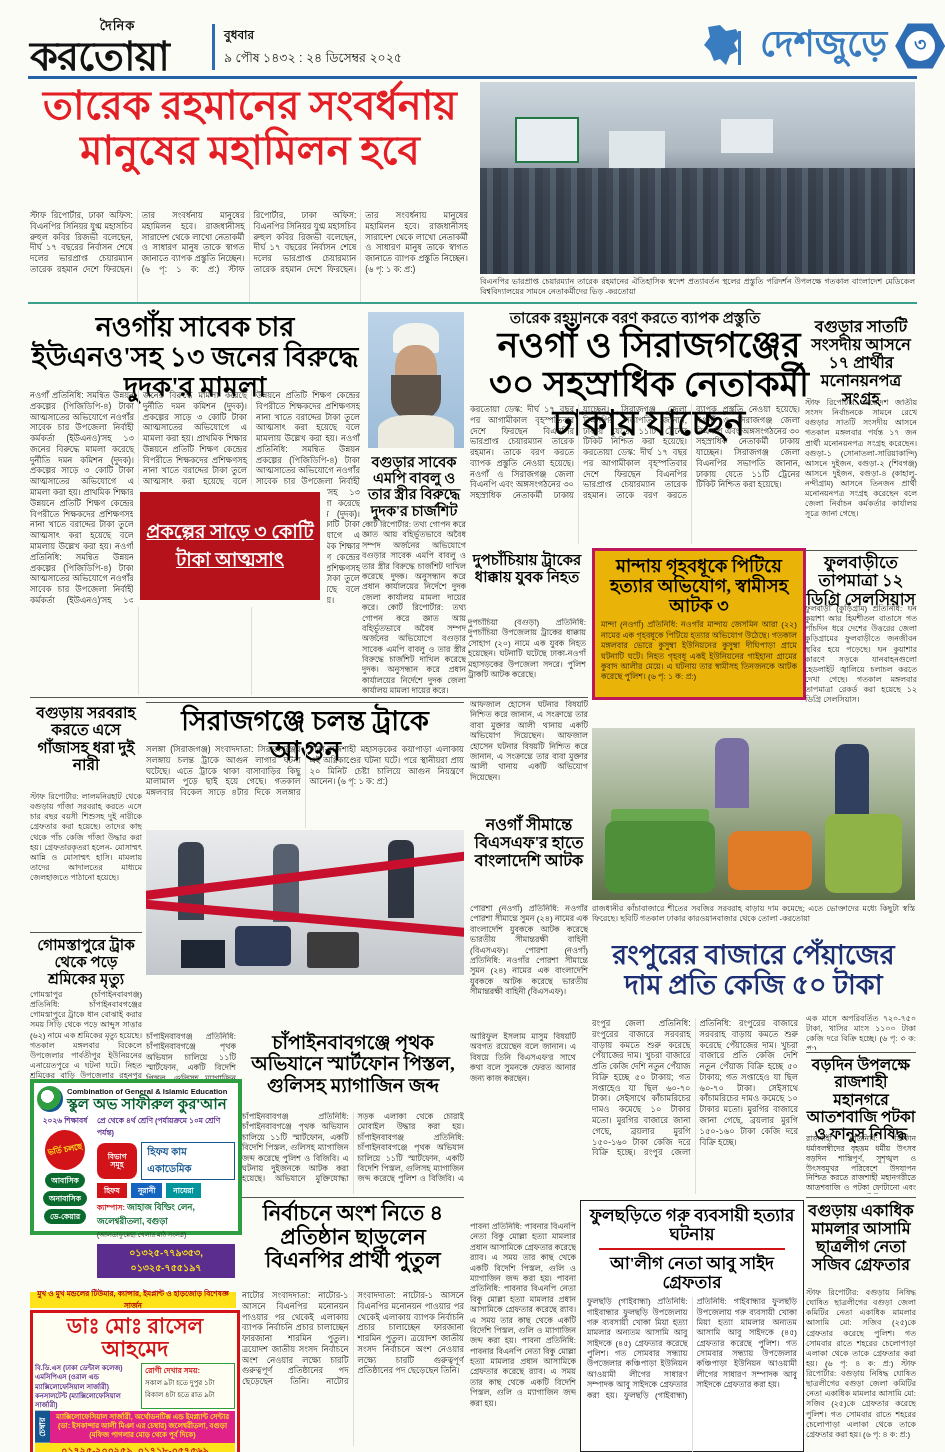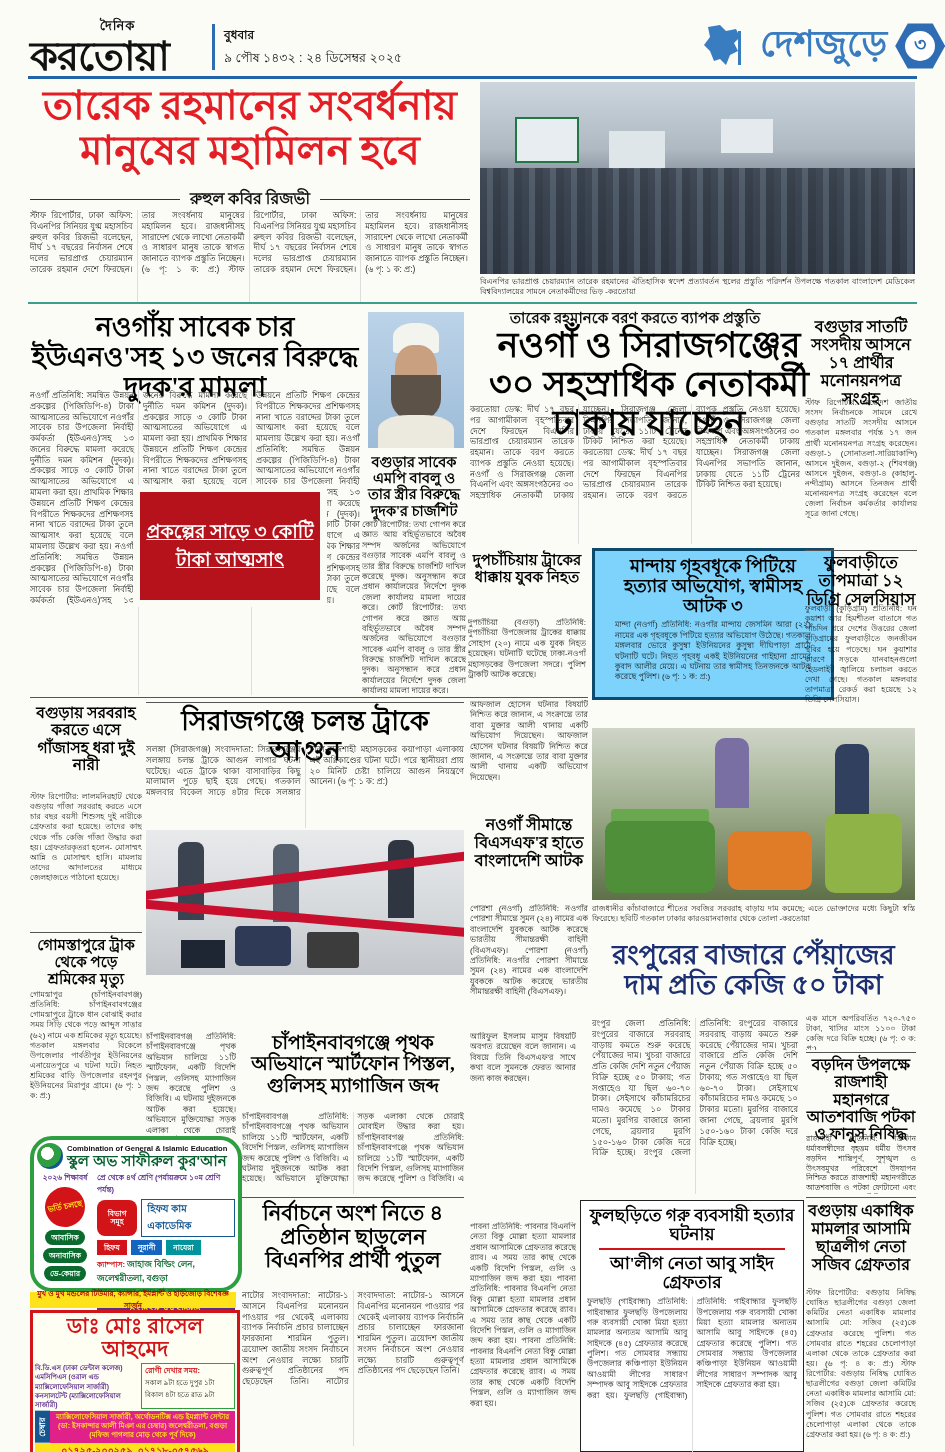--- a/index.html
+++ b/index.html
@@ -35,21 +35,21 @@
   .byline{display:flex;align-items:center;gap:10px;font-size:16px;font-weight:bold;
           font-family:"Liberation Serif","DejaVu Serif",serif;justify-content:center;}
   .byline::before,.byline::after{content:"";flex:1;border-top:1.5px solid #333;}
   .caption{font-size:7.8px;line-height:1.3;text-align:justify;color:#222;}
   .kicker{font-size:15px;font-weight:bold;text-align:center;
           font-family:"Liberation Serif","DejaVu Serif",serif;}
   .redbox{background:#b5121b;color:#fff;display:flex;align-items:center;justify-content:center;
           text-align:center;font-size:19px;font-weight:bold;line-height:1.5;
           box-shadow:0 0 0 7px #fcfcf7;text-decoration:underline;padding:4px;
           font-family:"Liberation Serif","DejaVu Serif",serif;}
-  .box-red-border{border:3px solid #0c4a6e;padding:5px 20px;background:#7dd3fc;}
+  .box-red-border{border:3px solid #be185d;padding:5px 6px;background:#eab308;}
   .box-black-border{border:1.5px solid #222;padding:5px 6px;background:#fff;}
   .navy{color:#1b2f72;}
   .red-underline{border-top:2.5px solid #d21317;margin:4px 12px;}
   
   .crowd{background:linear-gradient(180deg,#cdd6dd 0%,#aeb9c2 35%,#6c7784 60%,#39424e 100%);}
   .crowd .band{position:absolute;left:0;right:0;bottom:0;height:55%;
      background:repeating-linear-gradient(90deg,#323b47 0 7px,#4a5563 7px 13px,#2b333e 13px 21px);opacity:.85;}
   .crowd .poster{position:absolute;left:8%;top:18%;width:60px;height:42px;background:#e8edf1;border:2px solid #274;
      box-shadow:90px 10px 0 -4px #dfe6ea,200px -4px 0 -6px #e5eaee;}
   .portrait{background:linear-gradient(180deg,#bcd3e8,#9dbcd8);}
@@ -133,23 +133,20 @@
       <rect x="38" y="10" width="3" height="34" fill="#3a7cc0"></rect>
     </svg>
     <span class="section-name">দেশজুড়ে</span>
     <span class="hex">
       <span class="hex-inner">৩</span>
     </span>
   </div>
   <div class="abs blue-rule" style="left:28px;top:76px;width:889px;"></div>
 
   <div class="abs ttl lead-title" style="left:30px;top:84px;width:440px;">তারেক রহমানের সংবর্ধনায় মানুষের মহামিলন হবে</div>
-  <div class="abs byline" style="left:30px;top:186px;width:440px;">
-    <span>রুহুল কবির রিজভী</span>
-  </div>
   <div class="abs body-txt cols4" style="left:30px;top:210px;width:438px;height:92px;">স্টাফ রিপোর্টার, ঢাকা অফিস: বিএনপির সিনিয়র যুগ্ম মহাসচিব রুহুল কবির রিজভী বলেছেন, দীর্ঘ ১৭ বছরের নির্বাসন শেষে দলের ভারপ্রাপ্ত চেয়ারম্যান তারেক রহমান দেশে ফিরছেন। তার সংবর্ধনায় মানুষের মহামিলন হবে। রাজধানীসহ সারাদেশ থেকে লাখো নেতাকর্মী ও সাধারণ মানুষ তাকে স্বাগত জানাতে ব্যাপক প্রস্তুতি নিচ্ছেন। (৬ পৃ: ১ ক: প্র:) স্টাফ রিপোর্টার, ঢাকা অফিস: বিএনপির সিনিয়র যুগ্ম মহাসচিব রুহুল কবির রিজভী বলেছেন, দীর্ঘ ১৭ বছরের নির্বাসন শেষে দলের ভারপ্রাপ্ত চেয়ারম্যান তারেক রহমান দেশে ফিরছেন। তার সংবর্ধনায় মানুষের মহামিলন হবে। রাজধানীসহ সারাদেশ থেকে লাখো নেতাকর্মী ও সাধারণ মানুষ তাকে স্বাগত জানাতে ব্যাপক প্রস্তুতি নিচ্ছেন। (৬ পৃ: ১ ক: প্র:)</div>
   <div class="abs green-rule" style="left:28px;top:302px;width:889px;"></div>
 
   <div class="abs photo crowd" style="left:480px;top:82px;width:435px;height:192px;">
     <div class="poster"></div>
     <div class="band"></div>
   </div>
   <div class="abs caption" style="left:480px;top:277px;width:435px;height:26px;">বিএনপির ভারপ্রাপ্ত চেয়ারম্যান তারেক রহমানের ঐতিহাসিক স্বদেশ প্রত্যাবর্তন স্থলের প্রস্তুতি পরিদর্শন উপলক্ষে গতকাল বাংলাদেশ মেডিকেল বিশ্ববিদ্যালয়ের সামনে নেতাকর্মীদের ভিড় -করতোয়া</div>
 
   <div class="abs ttl" style="left:30px;top:312px;width:330px;font-size:27px;">নওগাঁয় সাবেক চার ইউএনও'সহ ১৩ জনের বিরুদ্ধে দুদক'র মামলা</div>
@@ -232,21 +229,21 @@
     <div class="ttl" style="font-size:17px;">ফুলছড়িতে গরু ব্যবসায়ী  হত্যার ঘটনায়</div>
     <div class="red-underline"></div>
     <div class="ttl" style="font-size:17px;">আ'লীগ নেতা আবু সাইদ গ্রেফতার</div>
     <div class="body-txt cols2" style="margin-top:5px;height:156px;font-size:8px;">ফুলছড়ি (গাইবান্ধা) প্রতিনিধি: গাইবান্ধার ফুলছড়ি উপজেলায় গরু ব্যবসায়ী খোকা মিয়া হত্যা মামলার অন্যতম আসামি আবু সাইদকে (৪৫) গ্রেফতার করেছে পুলিশ। গত সোমবার সন্ধ্যায় উপজেলার কঞ্চিপাড়া ইউনিয়ন আওয়ামী লীগের সাধারণ সম্পাদক আবু সাইদকে গ্রেফতার করা হয়। ফুলছড়ি (গাইবান্ধা) প্রতিনিধি: গাইবান্ধার ফুলছড়ি উপজেলায় গরু ব্যবসায়ী খোকা মিয়া হত্যা মামলার অন্যতম আসামি আবু সাইদকে (৪৫) গ্রেফতার করেছে পুলিশ। গত সোমবার সন্ধ্যায় উপজেলার কঞ্চিপাড়া ইউনিয়ন আওয়ামী লীগের সাধারণ সম্পাদক আবু সাইদকে গ্রেফতার করা হয়।</div>
   </div>
 
   <div class="abs hairline" style="left:806px;top:1197px;width:110px;"></div>
   <div class="abs ttl" style="left:806px;top:1202px;width:110px;font-size:16px;">বগুড়ায় একাধিক মামলার আসামি ছাত্রলীগ নেতা সজিব গ্রেফতার</div>
   <div class="abs body-txt" style="left:806px;top:1288px;width:110px;height:158px;font-size:7.8px;">স্টাফ রিপোর্টার: বগুড়ায় নিষিদ্ধ ঘোষিত ছাত্রলীগের বগুড়া জেলা কমিটির নেতা একাধিক মামলার আসামি মো: সজিব (২৫)কে গ্রেফতার করেছে পুলিশ। গত সোমবার রাতে শহরের চেলোপাড়া এলাকা থেকে তাকে গ্রেফতার করা হয়। (৬ পৃ: ৪ ক: প্র:) স্টাফ রিপোর্টার: বগুড়ায় নিষিদ্ধ ঘোষিত ছাত্রলীগের বগুড়া জেলা কমিটির নেতা একাধিক মামলার আসামি মো: সজিব (২৫)কে গ্রেফতার করেছে পুলিশ। গত সোমবার রাতে শহরের চেলোপাড়া এলাকা থেকে তাকে গ্রেফতার করা হয়। (৬ পৃ: ৪ ক: প্র:)</div>
 
-  <div class="abs ad-school" style="left:30px;top:1136px;width:198px;height:142px;border-radius:22px;">
+  <div class="abs ad-school" style="left:30px;top:1079px;width:198px;height:142px;">
     <div class="ad-head">
       <div class="ad-logo"></div>
       <div>
         <div class="ad-en">Combination of General &amp; Islamic Education</div>
         <div class="ad-name">স্কুল অভ সাফীরুল কুর'আন</div>
       </div>
     </div>
     <div class="ad-mid">
       <div class="ad-left">
         <div class="ad-year">২০২৬ শিক্ষাবর্ষ</div>

